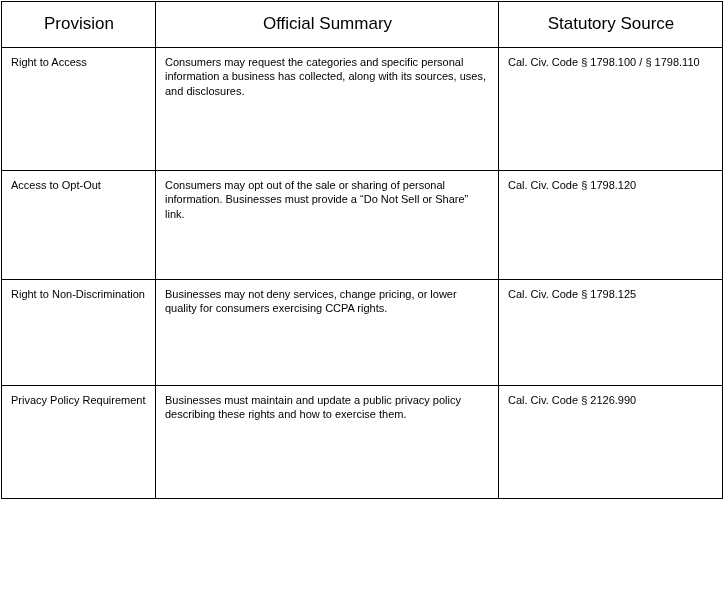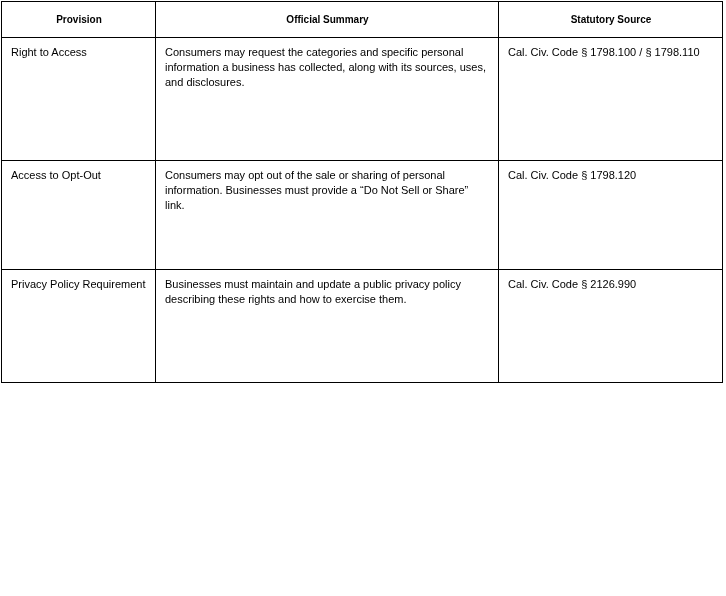--- a/index.html
+++ b/index.html
@@ -29,22 +29,22 @@
   table.ccpa-table th,
   table.ccpa-table td {
     border: 1px solid #000000;
     vertical-align: top;
     padding: 7px 8px 7px 9px;
     font-size: 11px;
     line-height: 1.33;
   }
   table.ccpa-table thead th {
     text-align: center;
-    font-weight: bold;
-    font-size: 10px;
+    font-weight: normal;
+    font-size: 17px;
     padding-top: 11px;
     padding-bottom: 11px;
     vertical-align: middle;
   }
   col.c-provision { width: 154px; }
   col.c-summary   { width: 343px; }
   col.c-source    { width: 224px; }
 
   .row-access td    { height: 108px; }
   .row-delete td    { height: 104px; }
@@ -95,20 +95,31 @@
         <td class="provision-cell">
             <span class="cell-text">Access to Opt-Out</span>
           </td>
         <td>
             <span class="cell-text">Consumers may opt out of the sale or sharing of personal information. Businesses must provide a “Do Not Sell or Share” link.</span>
           </td>
         <td>
             <span class="cell-text">Cal. Civ. Code § 1798.120</span>
           </td>
       </tr>
+      <tr class="row-nondisc">
+        <td class="provision-cell">
+            <span class="cell-text">Right to Non-Discrimination</span>
+          </td>
+        <td>
+            <span class="cell-text">Businesses may not deny services, change pricing, or lower quality for consumers exercising CCPA rights.</span>
+          </td>
+        <td>
+            <span class="cell-text">Cal. Civ. Code § 1798.125</span>
+          </td>
+      </tr>
       <tr class="row-privacy">
         <td class="provision-cell">
             <span class="cell-text">Privacy Policy Requirement</span>
           </td>
         <td>
             <span class="cell-text">Businesses must maintain and update a public privacy policy describing these rights and how to exercise them.</span>
           </td>
         <td>
             <span class="cell-text">Cal. Civ. Code § 2126.990</span>
           </td>

